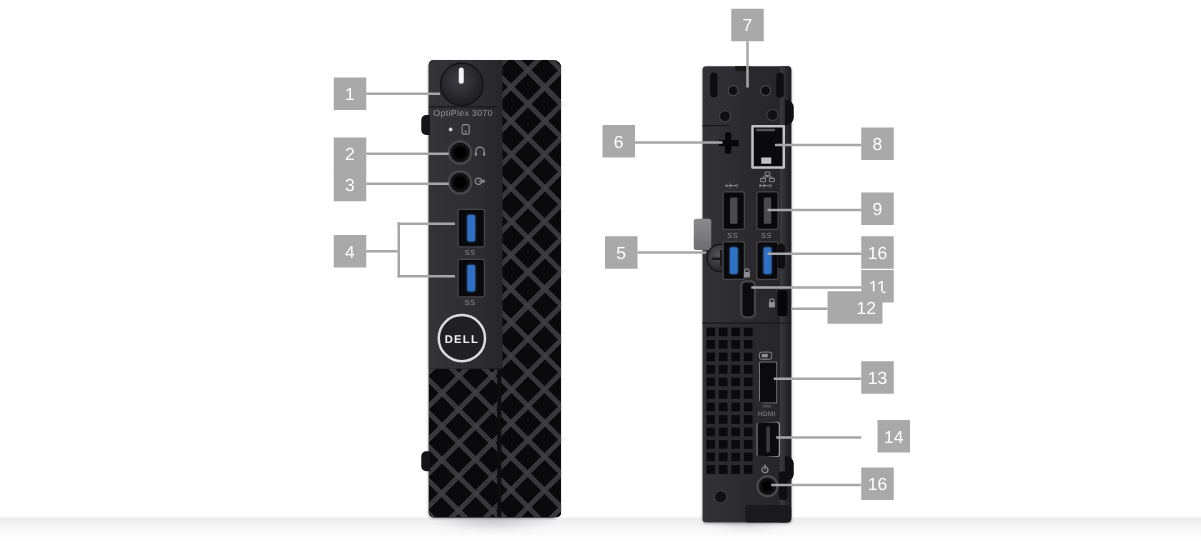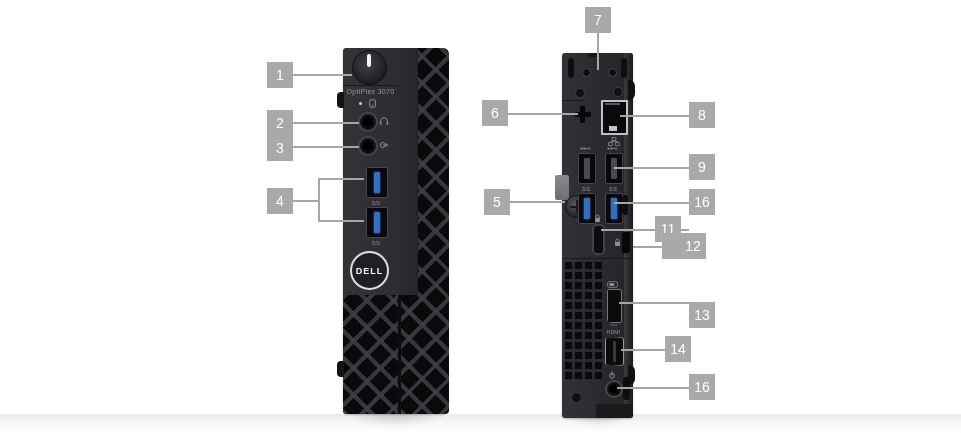--- a/index.html
+++ b/index.html
@@ -9,22 +9,22 @@
 
   
   .floor{left:0;top:414px;width:961px;height:19px;
          background:linear-gradient(to bottom,#ebebed 0%,#f7f7f8 45%,#ffffff 100%);}
   .refl{top:413px;height:12px;filter:blur(3px);opacity:.55;
         background:radial-gradient(ellipse at 50% 0%,#8a8a8f 0%,rgba(138,138,143,0) 70%);}
 
   
   .tower-front{left:343px;top:48px;width:103px;height:366px;border-radius:4px 6px 4px 4px;
                background:#0c0c0e;box-shadow:0 1px 2px rgba(0,0,0,.25);}
-  .front-face{left:0;top:0;width:49px;height:247px;border-radius:4px 0 0 0;
-              background:linear-gradient(90deg,#333338 0%,#2c2c31 70%,#26262a 100%);padding-left:26px;}
+  .front-face{left:0;top:0;width:59px;height:247px;border-radius:4px 0 0 0;
+              background:linear-gradient(90deg,#333338 0%,#2c2c31 70%,#26262a 100%);}
   .mesh{background-color:#0a0a0c;
         background-image:
           repeating-linear-gradient(45deg,rgba(62,62,68,.85) 0 4px,rgba(0,0,0,0) 4px 19px),
           repeating-linear-gradient(135deg,rgba(62,62,68,.85) 0 4px,rgba(0,0,0,0) 4px 19px);}
   .mesh-col{left:55px;top:0;width:48px;height:366px;border-radius:0 6px 4px 0;border-left:3px solid #0d0d0f;}
   .mesh-bottom{left:0;top:247px;width:55px;height:119px;border-radius:0 0 0 4px;}
   .knob-left{left:-6px;width:7px;height:16px;border-radius:4px 0 0 4px;background:#141416;}
 
   .tower-rear{left:562px;top:53px;width:71px;height:365px;border-radius:3px;
               background:linear-gradient(90deg,#323237 0%,#2a2a2e 55%,#252529 100%);
@@ -266,29 +266,29 @@
     </div>
   <div class="abs co" style="left:689px;top:102px;">
       <span>8</span>
     </div>
   <div class="abs co" style="left:689px;top:154px;">
       <span>9</span>
     </div>
   <div class="abs co" style="left:689px;top:189px;">
       <span>16</span>
     </div>
-  <div class="abs co" style="left:655px;top:216px;align-items:center;">
+  <div class="abs co" style="left:689px;top:216px;align-items:center;">
       <span>11</span>
     </div>
   <div class="abs co" style="left:662px;top:233px;padding-left:18px;">
       <span>12</span>
     </div>
-  <div class="abs co" style="left:689px;top:302px;">
+  <div class="abs co" style="left:689px;top:289px;">
       <span>13</span>
     </div>
-  <div class="abs co" style="left:665px;top:336px;align-items:center;">
+  <div class="abs co" style="left:702px;top:336px;align-items:center;">
       <span>14</span>
     </div>
   <div class="abs co" style="left:689px;top:374px;">
       <span>16</span>
     </div>
 
 </div>
 
 </body></html>

